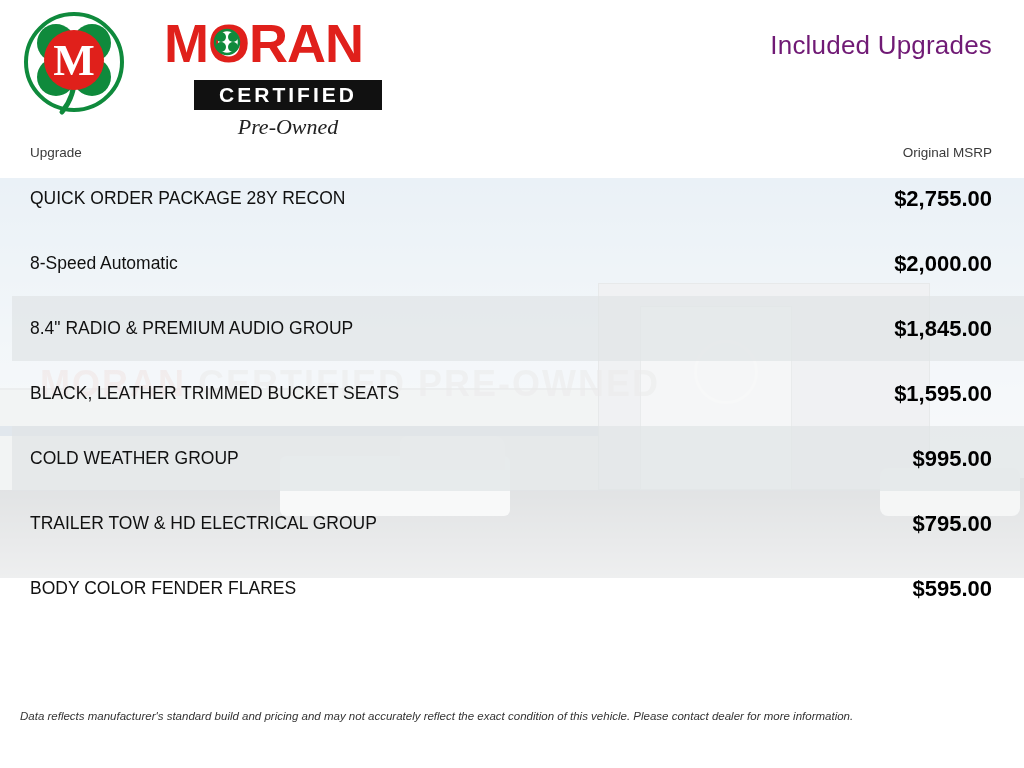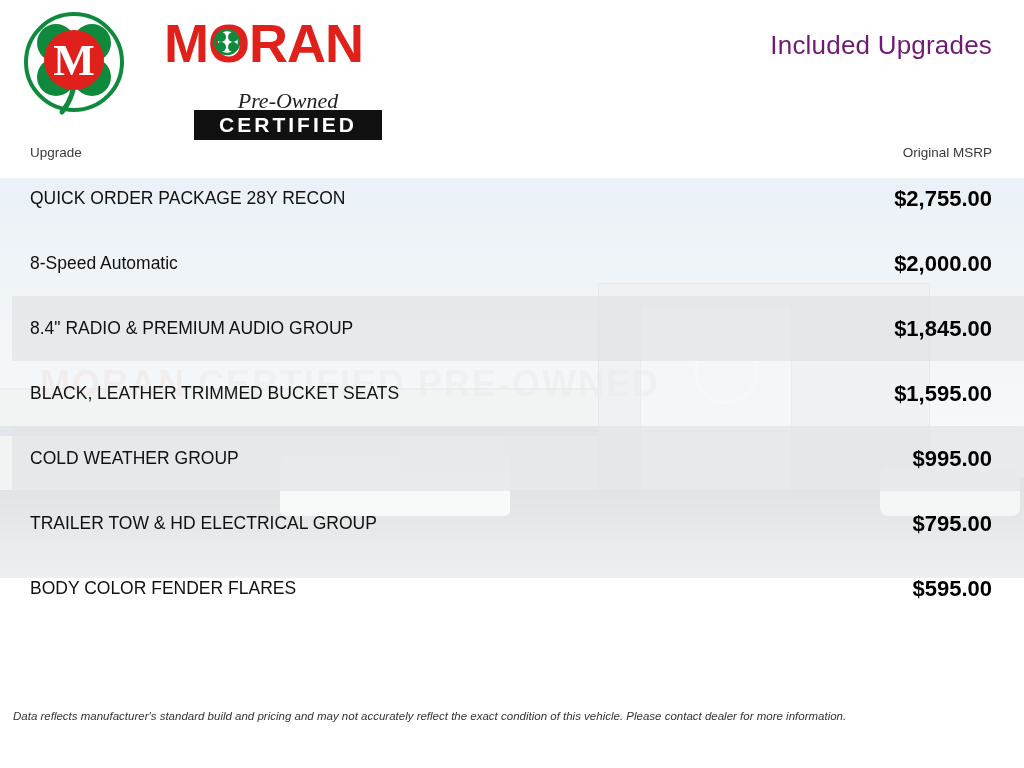--- a/index.html
+++ b/index.html
@@ -156,21 +156,21 @@
   }
   .row-price {
     font-size: 22px;
     font-weight: bold;
     color: #000000;
     white-space: nowrap;
   }
 
   .disclaimer {
     position: absolute;
-    left: 13px;
+    left: 20px;
     right: 20px;
     top: 710px;
     font-size: 11.5px;
     font-style: italic;
     color: #333333;
     z-index: 3;
   }
 </style>
 </head>
 <body>
@@ -199,26 +199,26 @@
           <svg width="210" height="62" viewBox="0 0 210 62" aria-hidden="true">
             <text x="0" y="48" font-family="Liberation Sans, sans-serif" font-size="54" font-weight="bold" fill="#e0201b" stroke="#ffffff" stroke-width="1.5" paint-order="stroke">MORAN</text>
             <circle cx="63" cy="28" r="12" fill="none" stroke="#0f8a3c" stroke-width="2.5"></circle>
             <circle cx="57" cy="23" r="5" fill="#0f8a3c"></circle>
             <circle cx="69" cy="23" r="5" fill="#0f8a3c"></circle>
             <circle cx="57" cy="33" r="5" fill="#0f8a3c"></circle>
             <circle cx="69" cy="33" r="5" fill="#0f8a3c"></circle>
           </svg>
         </div>
 
+        <div style="background:#111111; color:#ffffff; font-size:21px; font-weight:bold; letter-spacing:3px; text-align:center; padding:3px 10px; width:168px; margin-left:30px; margin-top:-4px;">
+          <span>CERTIFIED</span>
+        </div>
+
         <div style="font-family:'Liberation Serif', serif; font-style:italic; font-size:22px; color:#222222; text-align:center; width:188px; margin-left:30px; margin-top:4px;">
           <span>Pre-Owned</span>
-        </div>
-
-        <div style="background:#111111; color:#ffffff; font-size:21px; font-weight:bold; letter-spacing:3px; text-align:center; padding:3px 10px; width:168px; margin-left:30px; margin-top:-4px;">
-          <span>CERTIFIED</span>
         </div>
       </div>
 
     </div>
 
     <div class="page-title">Included Upgrades</div>
   </div>
 
   <div class="bg-photo">
     <div class="bg-sky"></div>

